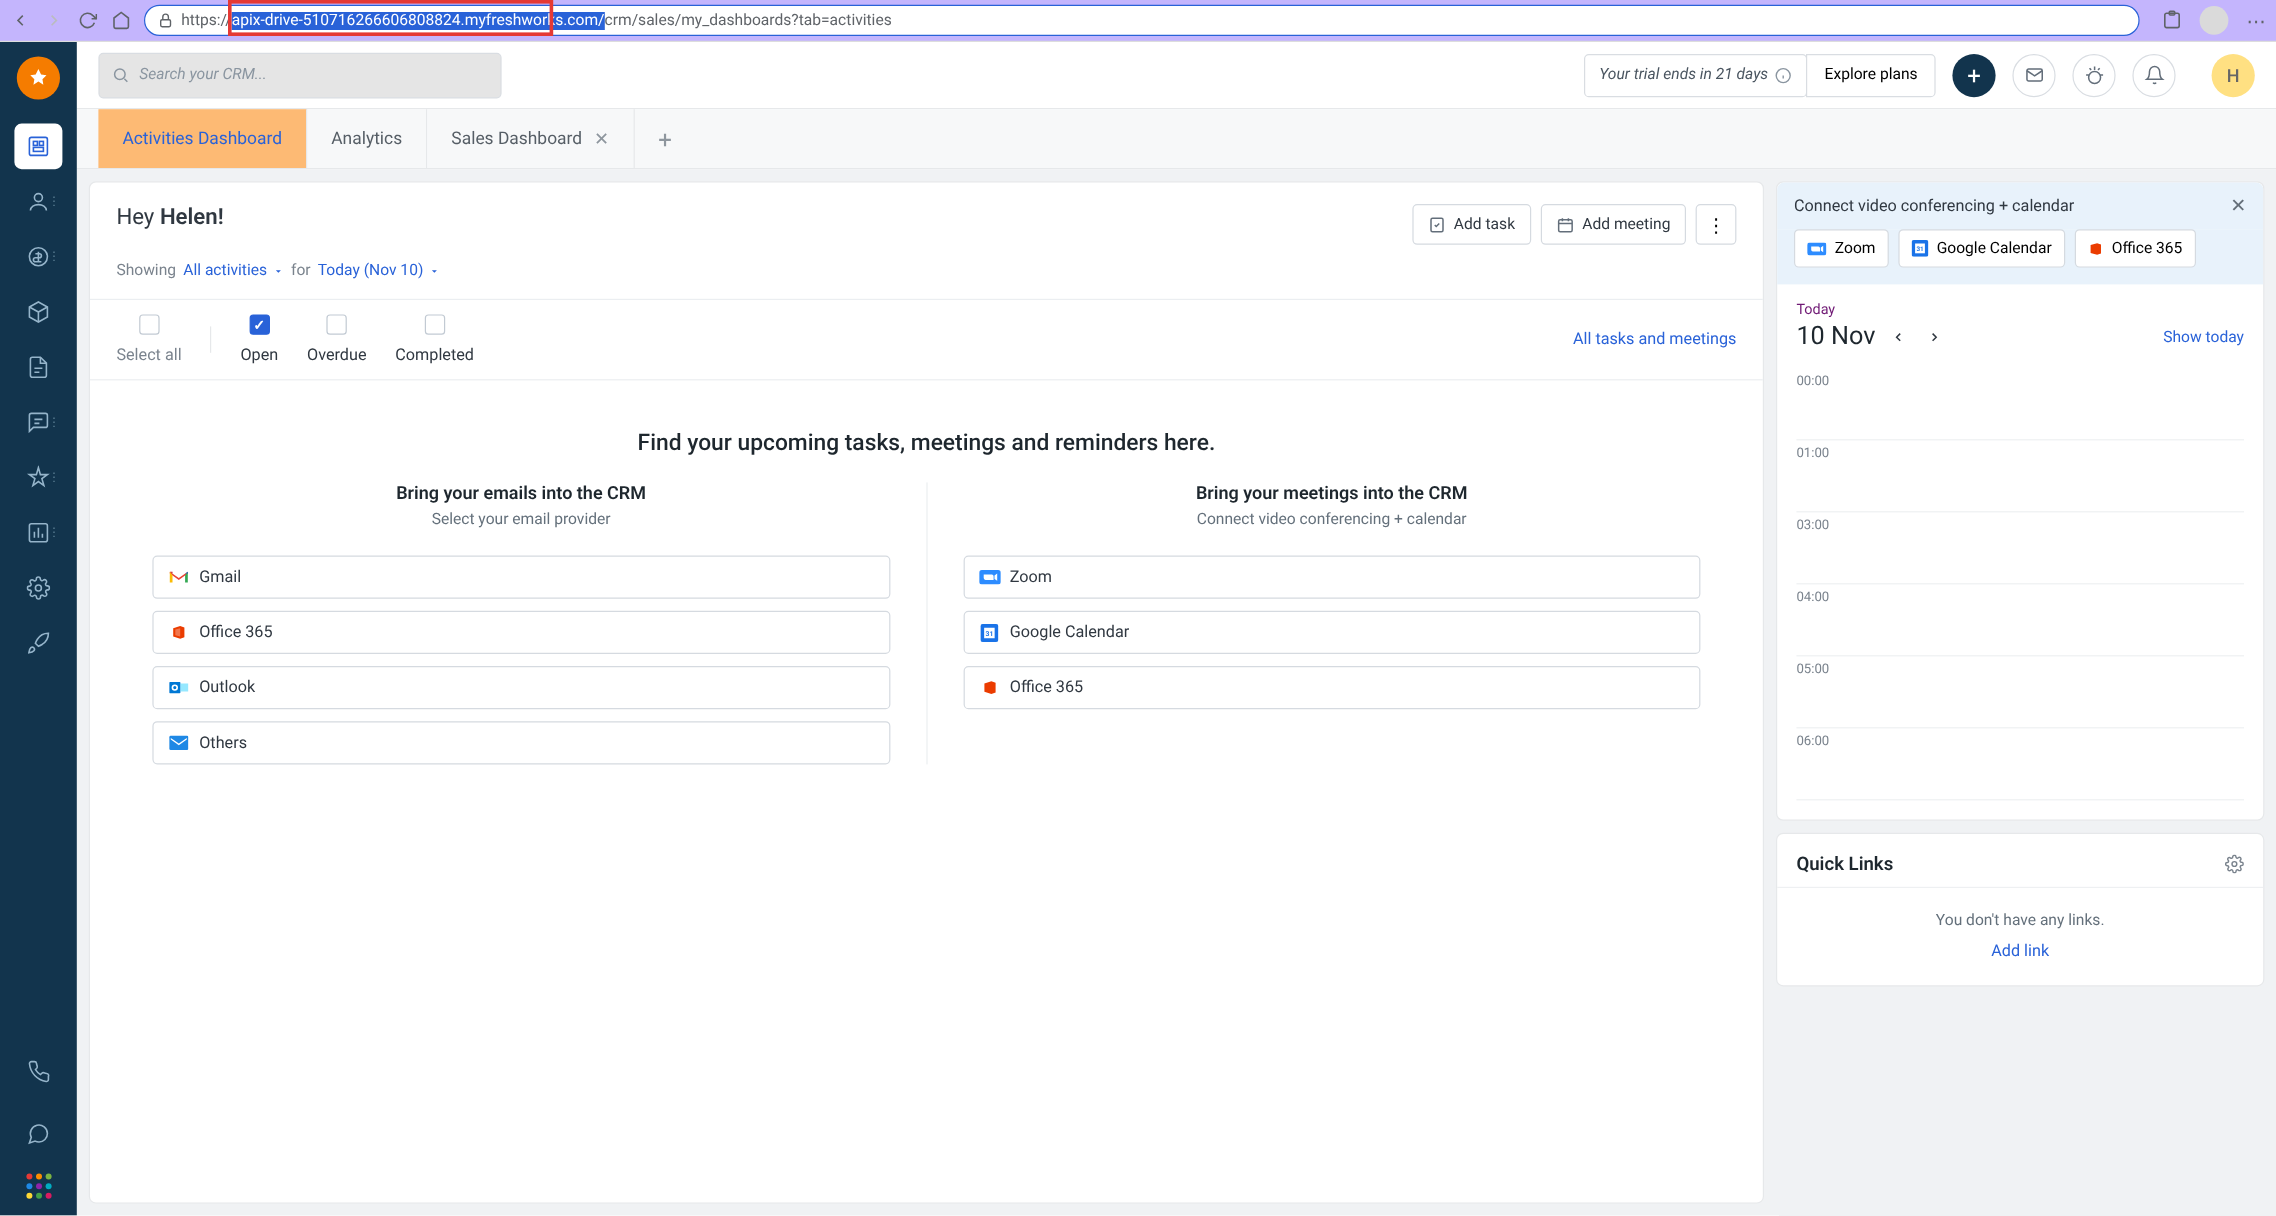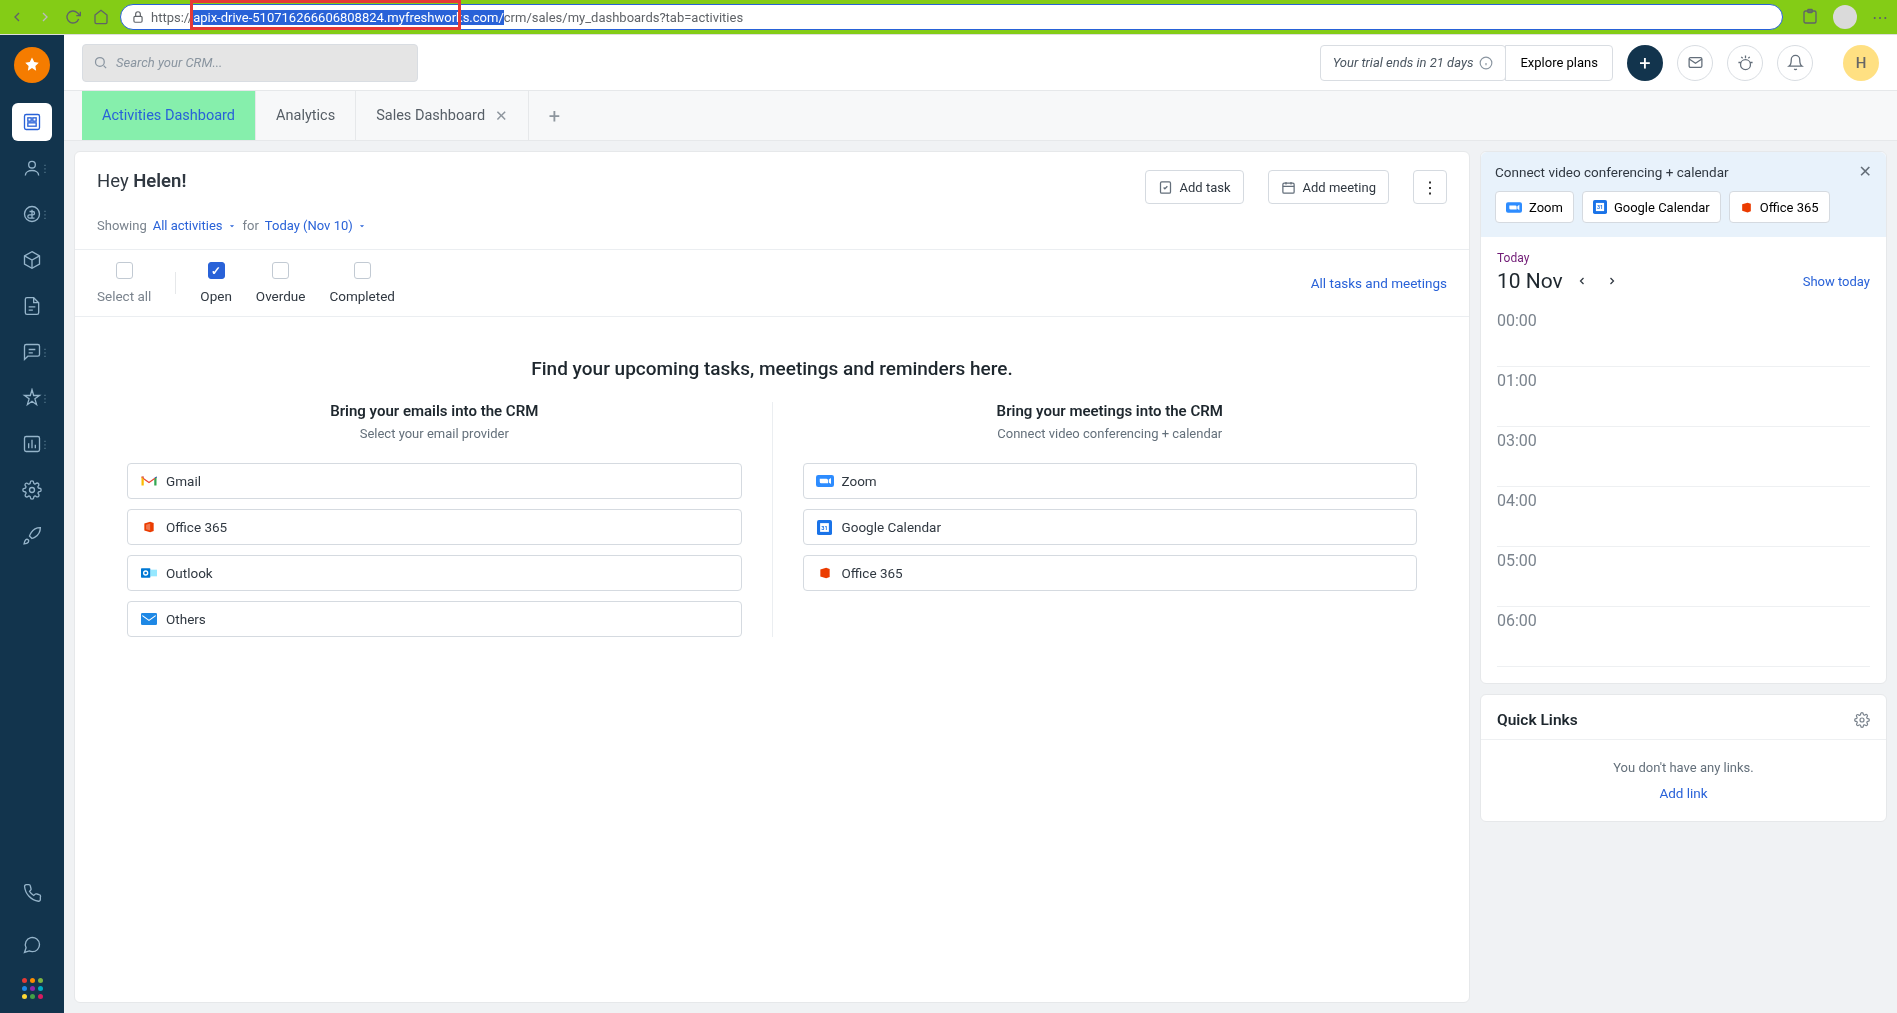--- a/index.html
+++ b/index.html
@@ -1,19 +1,19 @@
 <!DOCTYPE html>
 <html><head>
 <meta charset="utf-8">
 <style>
 * { margin: 0; padding: 0; box-sizing: border-box; font-family: -apple-system, BlinkMacSystemFont, "Segoe UI", Roboto, sans-serif; }
 body { background: #f5f5f5; overflow: hidden; }
 
 
-.browser-bar { height: 35px; background: #84cc16; border-bottom: 1px solid #ddd; display: flex; align-items: center; padding: 0 8px; gap: 10px; }
+.browser-bar { height: 35px; background: #c4b5fd; border-bottom: 1px solid #ddd; display: flex; align-items: center; padding: 0 8px; gap: 10px; }
 .browser-icon { width: 18px; height: 18px; display: flex; align-items: center; justify-content: center; color: #5f6368; cursor: pointer; }
 .browser-icon.disabled { color: #babcbe; }
 .url-container { flex: 1; height: 26px; background: #fff; border: 1px solid #2962d8; border-radius: 14px; display: flex; align-items: center; padding: 0 10px; gap: 6px; font-size: 13px; color: #5f6368; position: relative; }
 .url-lock { width: 14px; height: 14px; }
 .url-protocol { color: #5f6368; }
 .url-highlighted { background: #2962d8; color: #fff; }
 .url-rest { color: #5f6368; }
 .url-red-box { position: absolute; left: 69px; top: -5px; width: 271px; height: 30px; border: 3px solid #e53935; pointer-events: none; }
 .browser-right { display: flex; align-items: center; gap: 14px; margin-left: 8px; }
 .browser-profile { width: 24px; height: 24px; border-radius: 50%; background: #dadada; }
@@ -42,31 +42,31 @@
 .trial-pill { height: 36px; border: 1px solid #d9dde2; border-radius: 4px; display: flex; align-items: center; padding: 0 12px; font-size: 13px; font-style: italic; color: #4a5560; gap: 6px; }
 .explore-btn { margin-left: -1px; height: 36px; border: 1px solid #d9dde2; border-left: 1px solid #d9dde2; background: #fff; padding: 0 14px; font-size: 13px; cursor: pointer; border-radius: 0 4px 4px 0; }
 .header-btn-round { width: 36px; height: 36px; border-radius: 50%; display: flex; align-items: center; justify-content: center; cursor: pointer; }
 .plus-btn { background: #12344d; color: #fff; font-size: 20px; }
 .icon-btn-round { border: 1px solid #d9dde2; background: #fff; color: #636e7a; }
 .avatar-btn { width: 36px; height: 36px; border-radius: 50%; background: #ffe082; color: #666; display: flex; align-items: center; justify-content: center; font-size: 15px; font-weight: 500; margin-left: 16px; }
 
 
 .tabs-bar { height: 50px; background: #f7f8f9; border-bottom: 1px solid #e6e8ea; display: flex; align-items: stretch; padding-left: 18px; }
 .tab { display: flex; align-items: center; padding: 0 20px; font-size: 14.5px; color: #565e66; border-right: 1px solid #e6e8ea; cursor: pointer; gap: 10px; background: #f7f8f9; }
-.tab.active { color: #2962d8; background: #86efac; }
+.tab.active { color: #2962d8; background: #fdba74; }
 .tab-close { font-size: 15px; color: #8e969e; }
 .tab-add { display: flex; align-items: center; padding: 0 20px; color: #8e969e; font-size: 20px; cursor: pointer; }
 
 
 .content-row { flex: 1; display: flex; min-height: 0; padding: 10px; gap: 10px; background: #f0f2f4; }
 .dashboard-panel { flex: 1; background: #fff; border-radius: 6px; border: 1px solid #e6e8ea; display: flex; flex-direction: column; min-width: 0; }
 .dash-header { padding: 18px 22px 10px; display: flex; align-items: flex-start; }
 .greeting { font-size: 18.5px; color: #303841; }
 .greeting .name { font-weight: 600; }
-.dash-header-actions { margin-left: auto; display: flex; gap: 24px; }
+.dash-header-actions { margin-left: auto; display: flex; gap: 8px; }
 .action-btn { height: 34px; border: 1px solid #d5dae0; background: #fff; border-radius: 4px; display: flex; align-items: center; padding: 0 12px; gap: 7px; font-size: 13px; color: #303841; cursor: pointer; }
 .kebab-btn { width: 34px; height: 34px; border: 1px solid #d5dae0; border-radius: 4px; background: #fff; display: flex; align-items: center; justify-content: center; cursor: pointer; }
 
 .dash-filter { padding: 4px 22px 16px; font-size: 13px; color: #7a838d; display: flex; align-items: center; gap: 6px; }
 .filter-link { color: #2962d8; cursor: pointer; display: inline-flex; align-items: center; gap: 4px; }
 
 .dash-status-row { border-top: 1px solid #ebeef1; border-bottom: 1px solid #ebeef1; padding: 12px 22px; display: flex; align-items: center; gap: 24px; }
 .checkbox { width: 17px; height: 17px; border: 1.5px solid #c2cad3; border-radius: 3px; display: inline-flex; align-items: center; justify-content: center; cursor: pointer; }
 .checkbox.checked { background: #2962d8; border-color: #2962d8; }
 .checkbox.checked::after { content: '✓'; color: #fff; font-size: 12px; font-weight: bold; }
@@ -96,21 +96,21 @@
 .connect-pill { height: 32px; background: #fff; border: 1px solid #d5dae0; border-radius: 4px; padding: 0 10px; display: flex; align-items: center; gap: 7px; font-size: 13px; cursor: pointer; }
 
 .today-section { padding: 14px 16px 10px; }
 .today-label { font-size: 12px; color: #701a75; }
 .date-row { display: flex; align-items: center; gap: 8px; margin-top: 4px; }
 .date-strong { font-size: 21px; font-weight: 400; color: #1e272e; }
 .nav-chev { width: 22px; height: 22px; display: flex; align-items: center; justify-content: center; color: #303841; cursor: pointer; }
 .show-today { margin-left: auto; color: #2962d8; font-size: 13px; cursor: pointer; }
 
 .timeline { height: 380px; overflow-y: auto; padding: 4px 16px 4px 16px; }
-.time-slot { height: 60px; border-bottom: 1px solid #eef0f2; font-size: 16px; color: #7a838d; padding-top: 4px; }
+.time-slot { height: 60px; border-bottom: 1px solid #eef0f2; font-size: 11px; color: #7a838d; padding-top: 4px; }
 
 .ql-header { padding: 16px 16px 10px; display: flex; align-items: center; }
 .ql-title { font-size: 15.5px; font-weight: 600; color: #1e272e; }
 .ql-gear { margin-left: auto; color: #7a838d; cursor: pointer; }
 .ql-body { padding: 20px 32px; text-align: center; border-top: 1px solid #eef0f2; }
 .ql-empty { font-size: 13px; color: #64707b; margin-bottom: 10px; }
 .ql-add { color: #2962d8; font-size: 13.5px; cursor: pointer; }
 
 
 .timeline::-webkit-scrollbar { width: 8px; }

